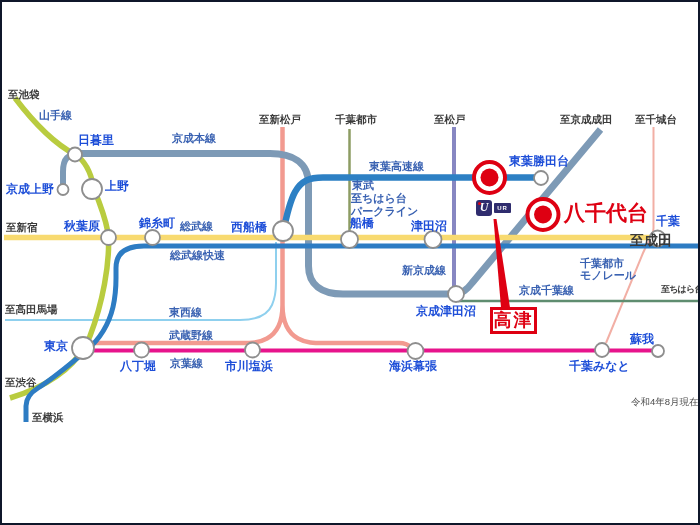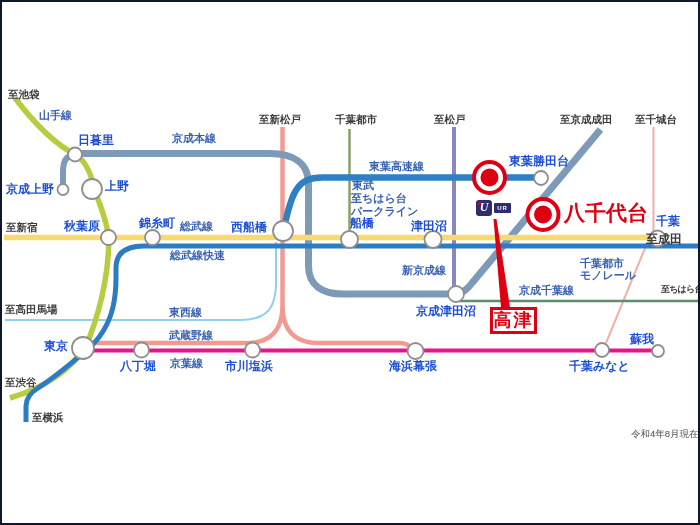--- a/index.html
+++ b/index.html
@@ -8,21 +8,21 @@
 .lbl{position:absolute;white-space:nowrap;line-height:1.1;}
 .st{font-size:12px;color:#1d4ed8;font-weight:bold;}
 .ln{font-size:11px;color:#3a62b2;font-weight:bold;}
 .dir{font-size:10.5px;color:#3a3a3a;font-weight:bold;}
 .redlbl{font-size:21px;font-weight:bold;color:#de0012;}
 #takatsu-box{position:absolute;left:488px;top:305px;width:47px;height:27px;box-sizing:border-box;border:3px solid #de0012;background:#fff;color:#de0012;font-size:18px;font-weight:bold;text-align:center;line-height:21px;letter-spacing:2px;}
 #ur-badge{position:absolute;left:474px;top:197px;width:37px;height:17px;display:flex;align-items:center;}
 #ur-badge .b1{position:relative;width:16px;height:16px;background:#2f2c6e;border-radius:3px;color:#fff;font-family:"Liberation Serif",serif;font-style:italic;font-weight:bold;font-size:12px;text-align:center;line-height:15px;}
 #ur-badge .b1 .dot{position:absolute;left:2px;top:2px;width:3px;height:3px;border-radius:50%;background:#de0012;}
 #ur-badge .b2{width:17px;height:10px;margin-left:2px;background:#2f2c6e;color:#fff;font-size:6px;font-weight:bold;text-align:center;line-height:10px;border-radius:1px;letter-spacing:1px;}
-#note-date{position:absolute;left:629px;top:426px;font-size:9.5px;color:#4a4a4a;white-space:nowrap;}
+#note-date{position:absolute;left:629px;top:394px;font-size:9.5px;color:#4a4a4a;white-space:nowrap;}
 </style>
 </head>
 <body>
 
 <div id="map">
 <svg id="rails" width="700" height="525" viewBox="0 0 700 525">
   <g fill="none">
     <path d="M 3,318 L 238,318 C 256,318 266,312 270,303 C 273,296 274,289 274,281 L 274,240" stroke-width="2" stroke="#8fd0ee"></path>
     <path d="M 347.5,127 L 347.5,232" stroke-width="2.5" stroke="#8d9c63"></path>
     <path d="M 604,341 L 641,251 C 646,239 651.5,236 651.5,226 L 651.5,125" stroke-width="2" stroke="#f2afa5"></path>
@@ -95,21 +95,21 @@
 <div class="lbl ln" style="left:350px;top:177px">東武</div>
 <div class="lbl ln" style="left:349px;top:190px">至ちはら台</div>
 <div class="lbl ln" style="left:349px;top:203px">パークライン</div>
 <div class="lbl st" style="left:348px;top:215px">船橋</div>
 <div class="lbl st" style="left:409px;top:218px">津田沼</div>
 <div class="lbl ln" style="left:400px;top:262px">新京成線</div>
 <div class="lbl st" style="left:414px;top:303px">京成津田沼</div>
 <div class="lbl st" style="left:507px;top:153px">東葉勝田台</div>
 <div class="lbl redlbl" style="left:562px;top:199px">八千代台</div>
 <div class="lbl st" style="left:654px;top:213px">千葉</div>
-<div class="lbl dir" style="left:644px;top:231px;font-size:12px">至成田</div>
+<div class="lbl dir" style="left:628px;top:231px;font-size:14px">至成田</div>
 <div class="lbl ln" style="left:578px;top:255px">千葉都市</div>
 <div class="lbl ln" style="left:578px;top:267px">モノレール</div>
 <div class="lbl ln" style="left:517px;top:282px">京成千葉線</div>
 <div class="lbl dir" style="left:659px;top:283px;font-size:9px;letter-spacing:-0.8px">至ちはら台</div>
 <div class="lbl st" style="left:387px;top:358px">海浜幕張</div>
 <div class="lbl st" style="left:567px;top:358px">千葉みなと</div>
 <div class="lbl st" style="left:628px;top:331px">蘇我</div>
 
 <div id="ur-badge">
   <div class="b1"><span class="dot"></span><span>U</span></div>

